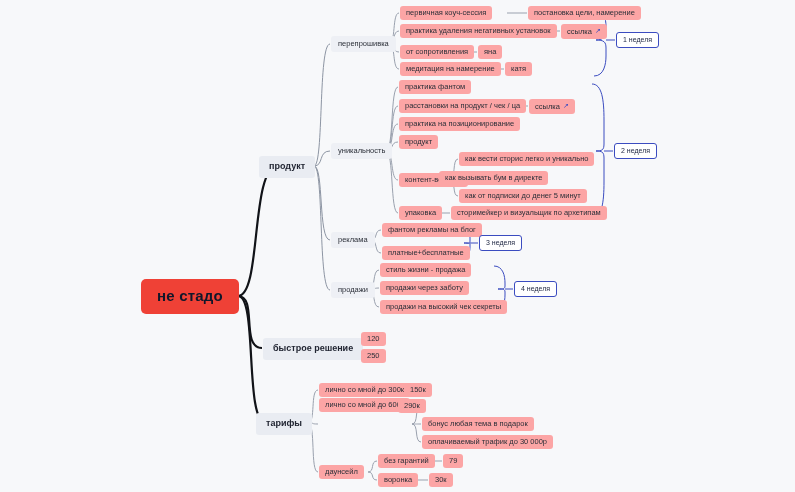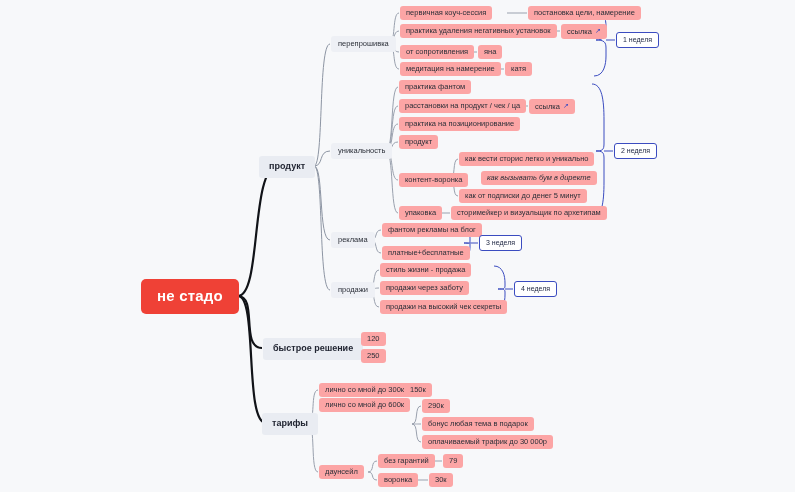--- a/index.html
+++ b/index.html
@@ -31,21 +31,21 @@
     position: absolute;
     box-sizing: border-box;
     white-space: nowrap;
     font-size: 7.5px;
     color: #2b2f38;
     line-height: 1.1;
   }
   
   .root {
     background: #ef4136;
-    color: #ffffff;
+    color: #0f172a;
     font-size: 15px;
     font-weight: 700;
     border-radius: 5px;
     padding: 9px 16px;
     letter-spacing: 0.2px;
   }
   
   .lvl1 {
     background: #e9ecf2;
     color: #222633;
@@ -169,21 +169,21 @@
   <div class="node root" style="left:141px; top:279px;">
     <span>не стадо</span>
   </div>
 
   <div class="node lvl1" style="left:259px; top:156px;">
     <span>продукт</span>
   </div>
   <div class="node lvl1" style="left:263px; top:338px;">
     <span>быстрое решение</span>
   </div>
-  <div class="node lvl1" style="left:262px; top:413px;">
+  <div class="node lvl1" style="left:256px; top:413px;">
     <span>тарифы</span>
   </div>
 
   <div class="node lvl2" style="left:331px; top:36px;">
     <span>перепрошивка</span>
   </div>
   <div class="node lvl2" style="left:331px; top:143px;">
     <span>уникальность</span>
   </div>
   <div class="node lvl2" style="left:331px; top:232px;">
@@ -235,21 +235,21 @@
   </div>
   <div class="node leaf" style="left:399px; top:135px;">
     <span>продукт</span>
   </div>
   <div class="node leaf" style="left:399px; top:173px;">
     <span>контент-воронка</span>
   </div>
   <div class="node leaf" style="left:459px; top:152px;">
     <span>как вести сторис легко и уникально</span>
   </div>
-  <div class="node leaf" style="left:481px; top:171px;font-style:italic;">
+  <div class="node leaf" style="left:439px; top:171px;">
     <span>как вызывать бум в директе</span>
   </div>
   <div class="node leaf" style="left:459px; top:189px;">
     <span>как от подписки до денег 5 минут</span>
   </div>
   <div class="node leaf" style="left:399px; top:206px;">
     <span>упаковка</span>
   </div>
   <div class="node leaf" style="left:451px; top:206px;">
     <span>сторимейкер и визуальщик по архетипам</span>
@@ -290,21 +290,21 @@
 
   <div class="node leaf" style="left:319px; top:383px;">
     <span>лично со мной до 300к</span>
   </div>
   <div class="node leaf" style="left:404px; top:383px;">
     <span>150к</span>
   </div>
   <div class="node leaf" style="left:319px; top:398px;">
     <span>лично со мной до 600к</span>
   </div>
-  <div class="node leaf" style="left:422px; top:399px;">
+  <div class="node leaf" style="left:398px; top:399px;">
     <span>290к</span>
   </div>
   <div class="node leaf" style="left:422px; top:417px;">
     <span>бонус любая тема в подарок</span>
   </div>
   <div class="node leaf" style="left:422px; top:435px;">
     <span>оплачиваемый трафик до 30 000р</span>
   </div>
   <div class="node leaf" style="left:319px; top:465px;">
     <span>даунсейл</span>

